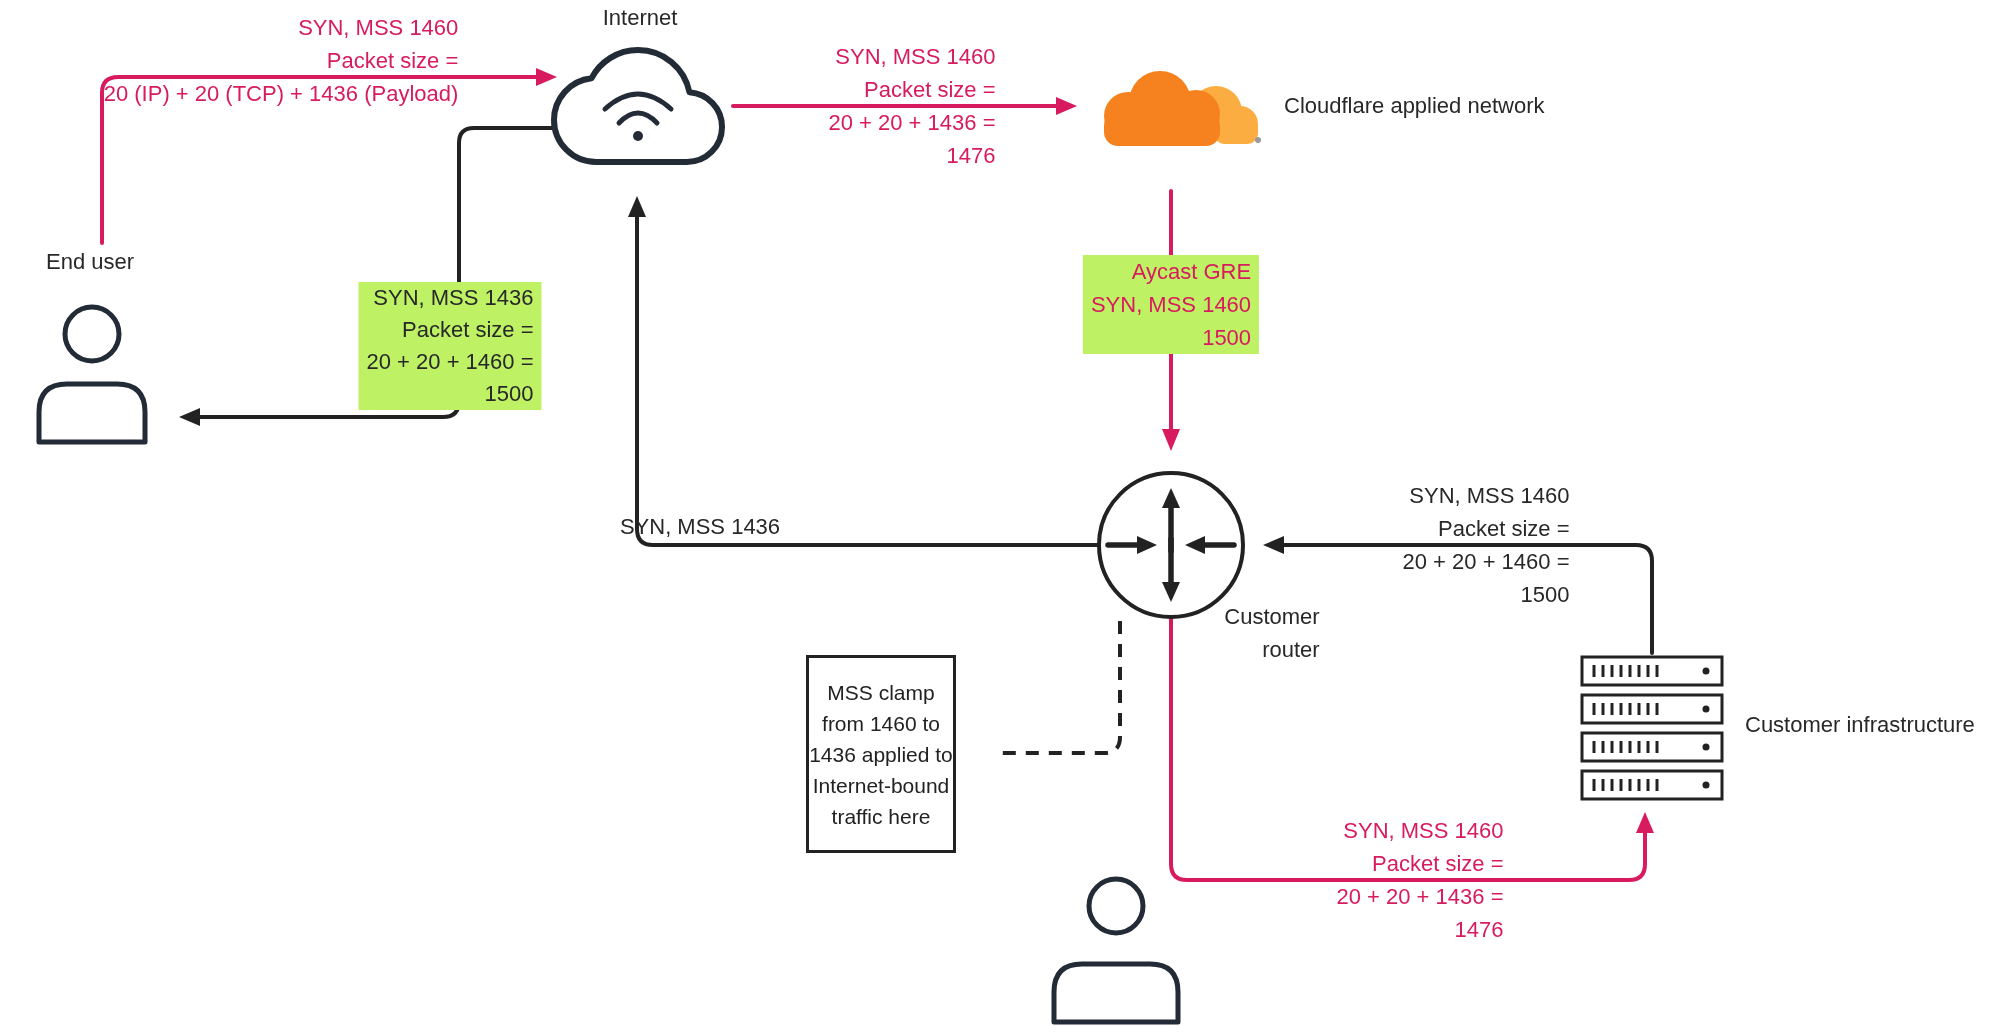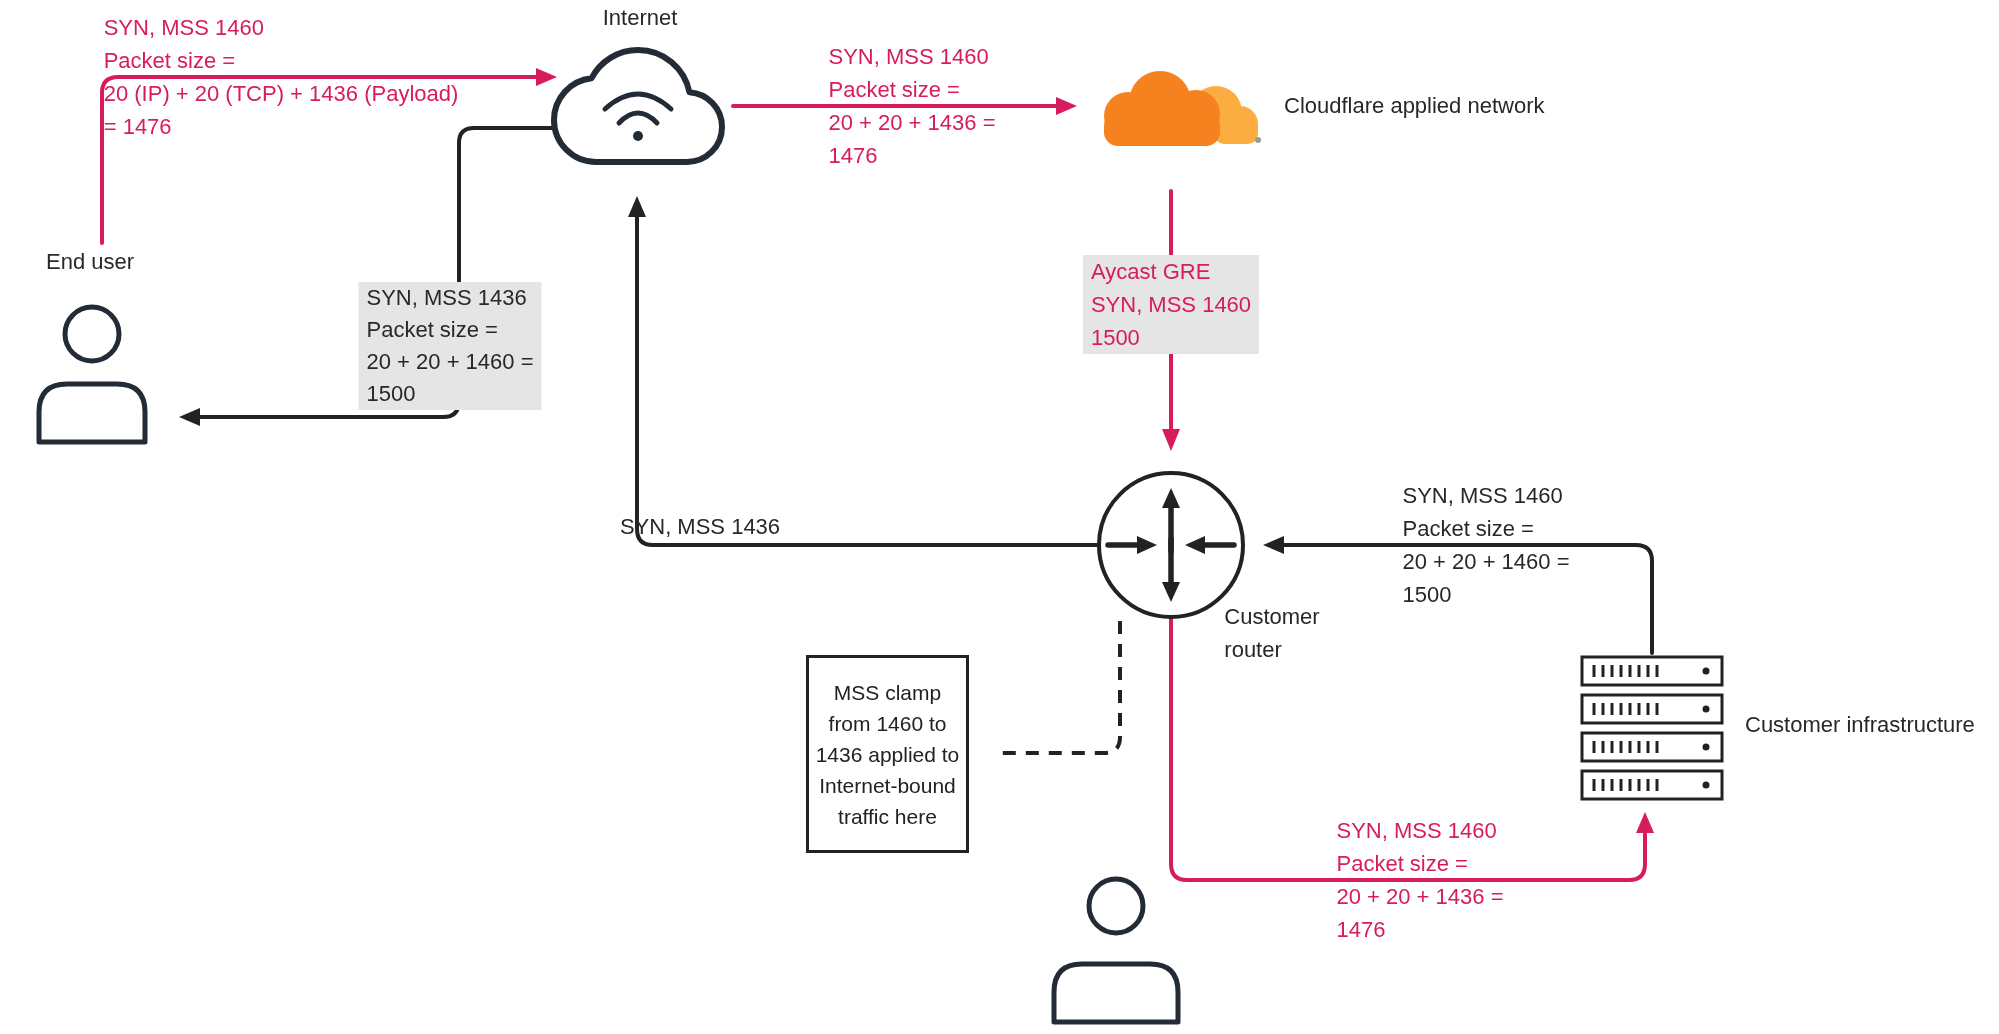--- a/index.html
+++ b/index.html
@@ -17,28 +17,28 @@
   .f-white{fill:#fff}
   .f-orange{fill:var(--cf_orange,#f6821f)}
   .f-orange2{fill:var(--cf_light,#fbad41)}
   .nf{fill:none}
   .w3{stroke-width:3}
   .w4{stroke-width:4}
   .w5{stroke-width:5}
   .rc{stroke-linecap:round;stroke-linejoin:round}
   .dash{stroke-dasharray:13 10}
   
-  .ann{position:absolute;transform:translateX(-50%);text-align:left;font-size:22px;
+  .ann{position:absolute;transform:translateX(-50%);text-align:right;font-size:22px;
        white-space:nowrap;color:#282828}
   .ann.pink{color:var(--pink,#d81b5e)}
-  .ann.bg{background:#e5e5e5;padding:0 8px}
+  .ann.bg{background:#bef264;padding:0 8px}
   .ann .ln{height:var(--lh,33px);line-height:var(--lh,33px)}
   .node-label{position:absolute;font-size:22px;white-space:nowrap;color:#282828}
   .node-label.center{transform:translateX(-50%);text-align:center}
-  .clamp-box{position:absolute;left:806px;top:655px;width:163px;height:198px;
+  .clamp-box{position:absolute;left:806px;top:655px;width:150px;height:198px;
              border:3px solid var(--dark,#222);background:#fff;display:flex;flex-direction:column;
              justify-content:center;text-align:center;font-size:21px;color:#222}
   .clamp-box .ln{line-height:31px}
   b{font-weight:normal}
 </style>
 </head>
 <body>
 
 <div class="canvas">
 
@@ -203,21 +203,20 @@
     <div class="ln"><span>router</span></div>
   </div>
   <div class="node-label" style="left:1745px;top:712px">
     <span>Customer infrastructure</span>
   </div>
 
   <div class="ann pink" style="left:281px;top:11px">
     <div class="ln"><span>SYN, MSS 1460</span></div>
     <div class="ln"><span>Packet size =</span></div>
     <div class="ln"><span>20 (IP) + 20 (TCP) + </span><b>1436</b><span> (Payload)</span></div>
-    <div class="ln"><span>= 1476</span></div>
   </div>
 
   <div class="ann pink" style="left:912px;top:40px">
     <div class="ln"><span>SYN, MSS 1460</span></div>
     <div class="ln"><span>Packet size =</span></div>
     <div class="ln"><span>20 + 20 + </span><b>1436</b><span> =</span></div>
     <div class="ln"><span>1476</span></div>
   </div>
 
   <div class="ann pink bg" style="left:1171px;top:255px">

